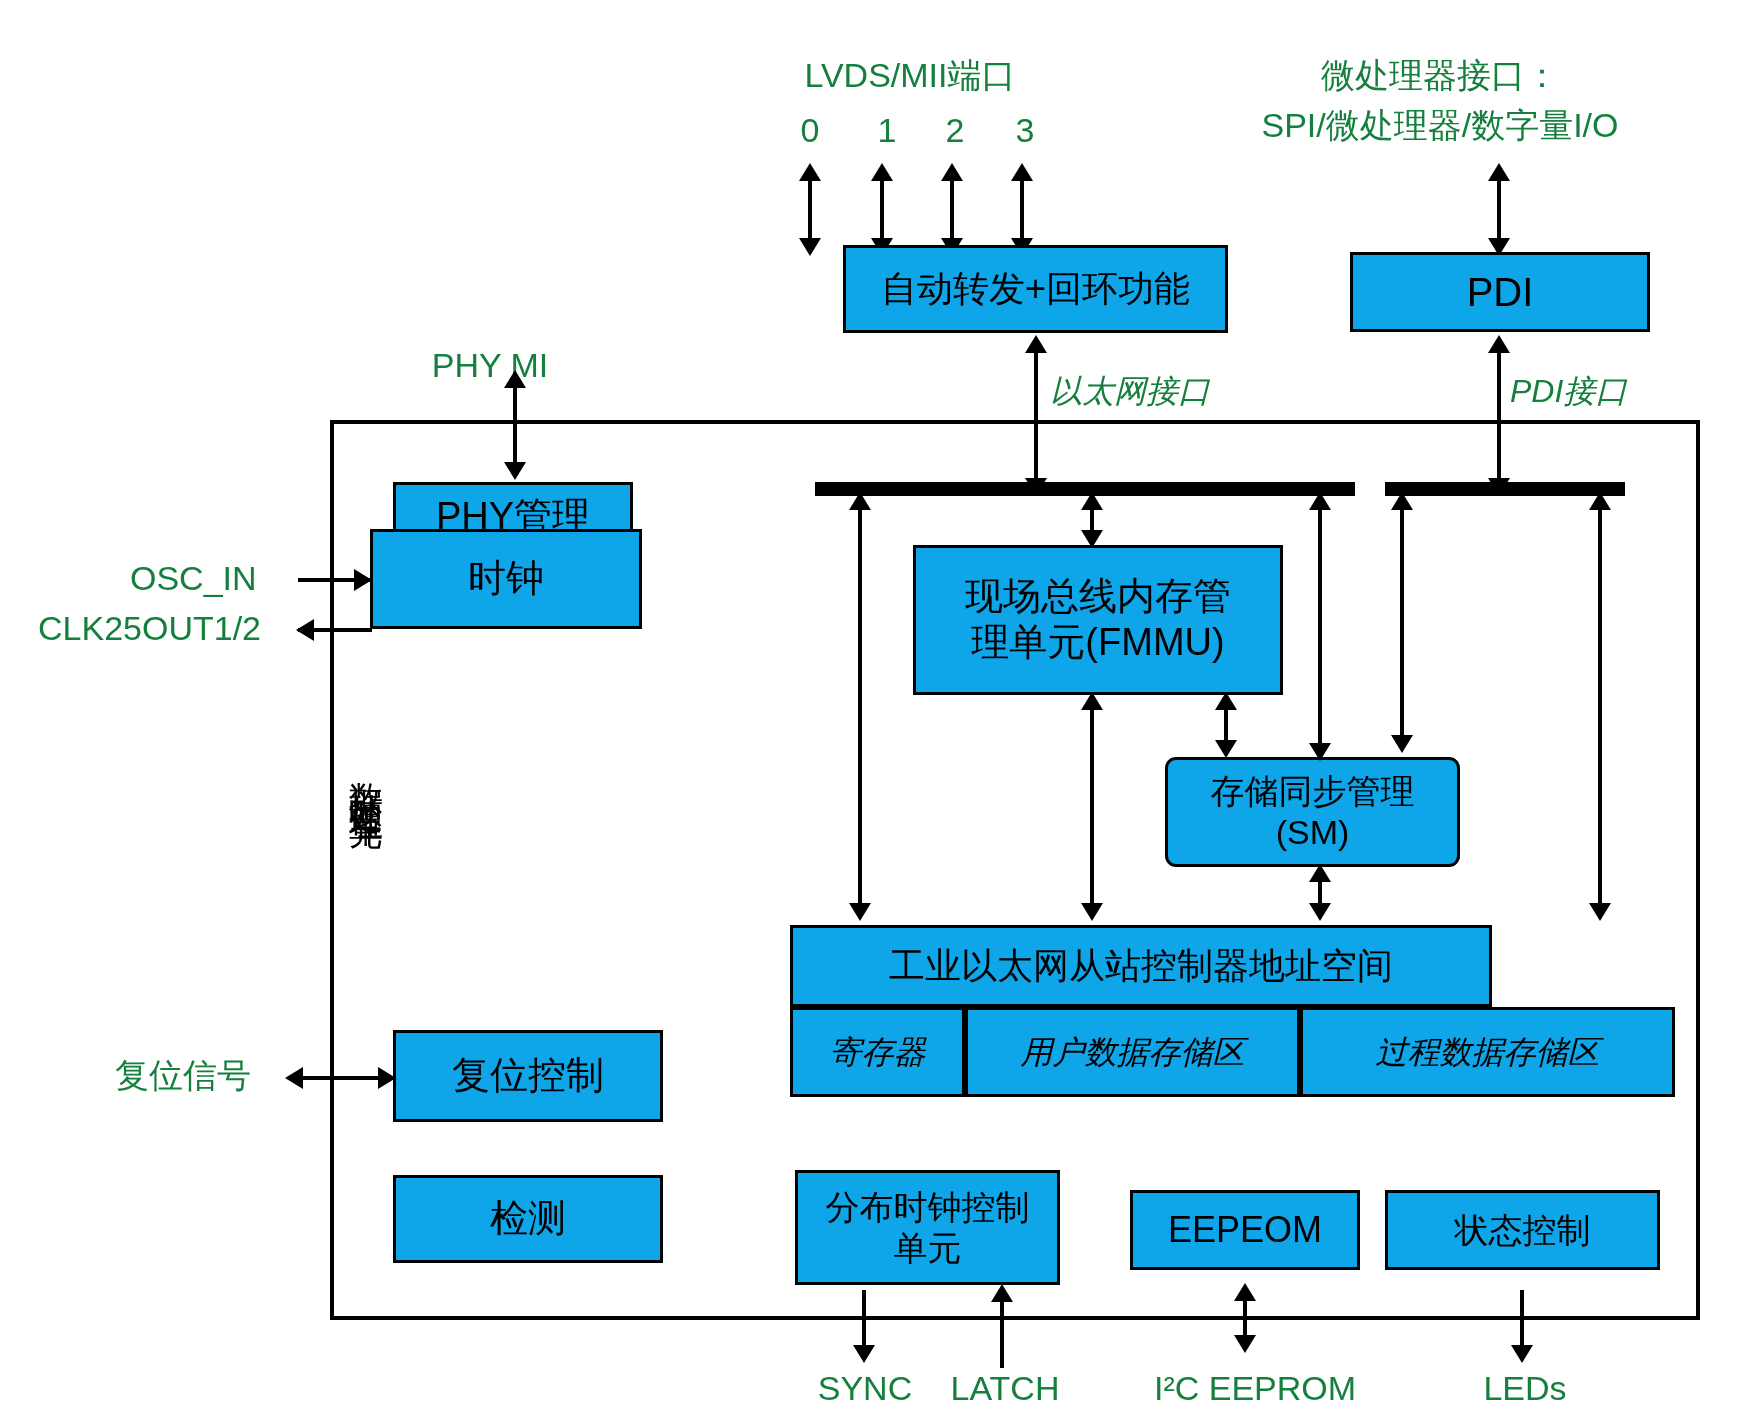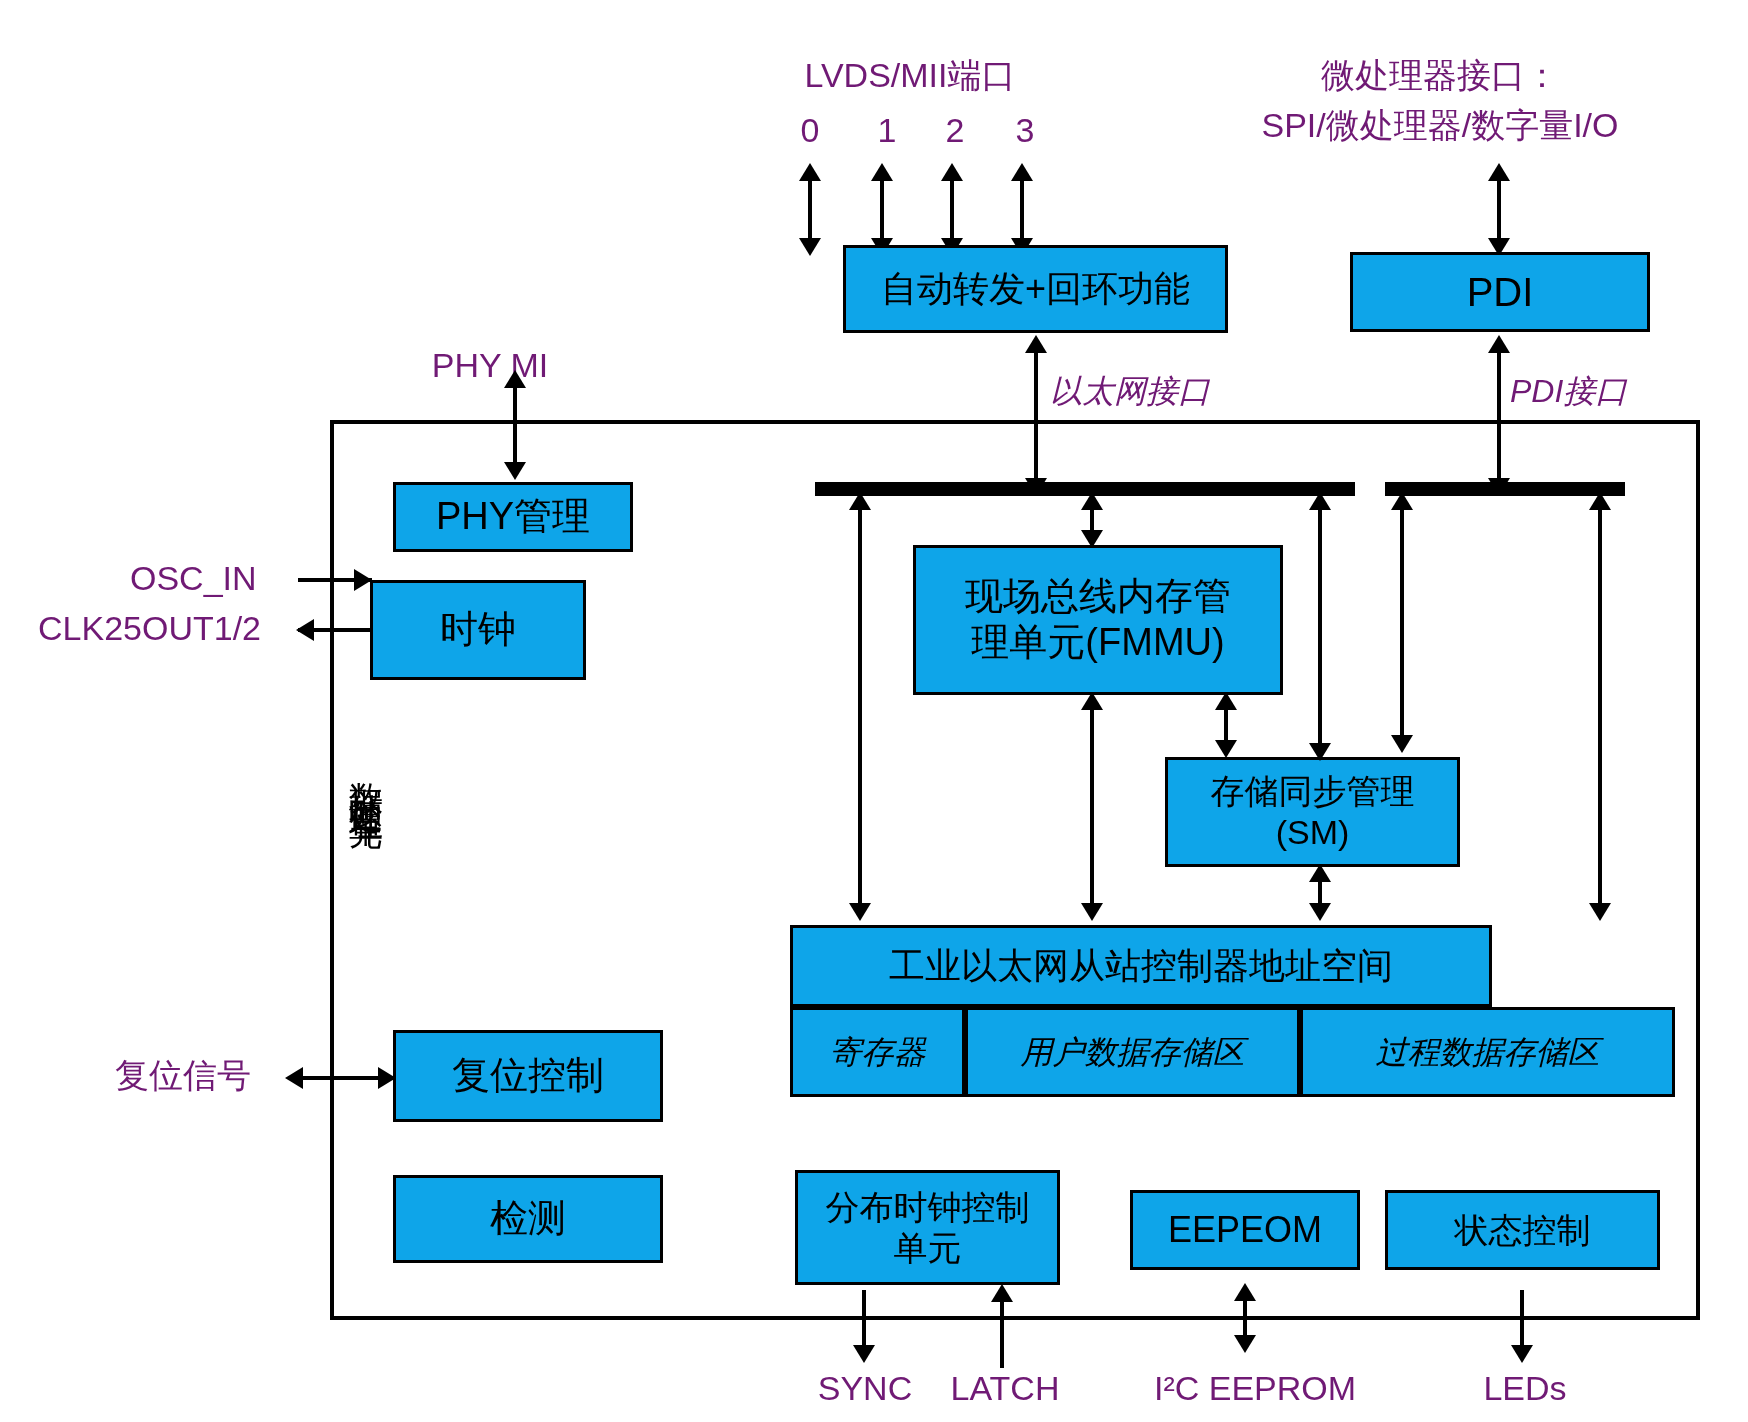--- a/index.html
+++ b/index.html
@@ -16,21 +16,21 @@
     width: 1748px;
     height: 1422px;
     overflow: hidden;
     background: #ffffff;
   }
   .lbl {
     position: absolute;
     text-align: center;
     line-height: 1.22;
     white-space: pre;
-    color: #701a75;
+    color: #15803d;
   }
   .box {
     position: absolute;
     border: 3px solid #000;
     background: #0ea5e9;
     display: flex;
     align-items: center;
     justify-content: center;
     text-align: center;
     line-height: 1.2;
@@ -152,21 +152,21 @@
 
   <div class="outer" style="left:330px; top:420px; width:1370px; height:900px;"></div>
 
   <div class="bus" style="left:815px; top:482px; width:540px; height:14px;"></div>
   <div class="bus" style="left:1385px; top:482px; width:240px; height:14px;"></div>
 
   <div class="box f38" style="left:393px; top:482px; width:240px; height:70px;">
     <span>PHY管理</span>
   </div>
 
-  <div class="box f38" style="left:370px; top:580px; width:216px; height:100px;">
+  <div class="box f38" style="left:370px; top:529px; width:272px; height:100px;">
     <span>时钟</span>
   </div>
 
   <div class="lbl f34" style="left:130px; top:558px; width:200px; text-align:left;">OSC_IN</div>
   <div class="hline" style="left:298px; top:578px; width:74px;"></div>
   <div class="arrow arr-right" style="left:354px; top:569px;"></div>
 
   <div class="lbl f34" style="left:38px; top:608px; width:280px; text-align:left;">CLK25OUT1/2</div>
   <div class="hline" style="left:298px; top:628px; width:74px;"></div>
   <div class="arrow arr-left" style="left:296px; top:619px;"></div>
@@ -189,21 +189,21 @@
 
   <div class="box f38" style="left:913px; top:545px; width:370px; height:150px; flex-direction:column;">
     <span>现场总线内存管</span>
     <span>理单元(FMMU)</span>
   </div>
 
   <div class="vline" style="left:1090px; top:498px; height:46px;"></div>
   <div class="arrow arr-up" style="left:1081px; top:492px;"></div>
   <div class="arrow arr-down" style="left:1081px; top:530px;"></div>
 
-  <div class="box f34" style="left:1165px; top:757px; width:295px; height:110px; flex-direction:column;">
+  <div class="box f34" style="left:1165px; top:757px; width:295px; height:110px; flex-direction:column;border-radius:11px;">
     <span>存储同步管理</span>
     <span>(SM)</span>
   </div>
 
   <div class="vline" style="left:1224px; top:700px; height:55px;"></div>
   <div class="arrow arr-up" style="left:1215px; top:692px;"></div>
   <div class="arrow arr-down" style="left:1215px; top:740px;"></div>
 
   <div class="box f36" style="left:790px; top:925px; width:702px; height:82px;">
     <span>工业以太网从站控制器地址空间</span>

